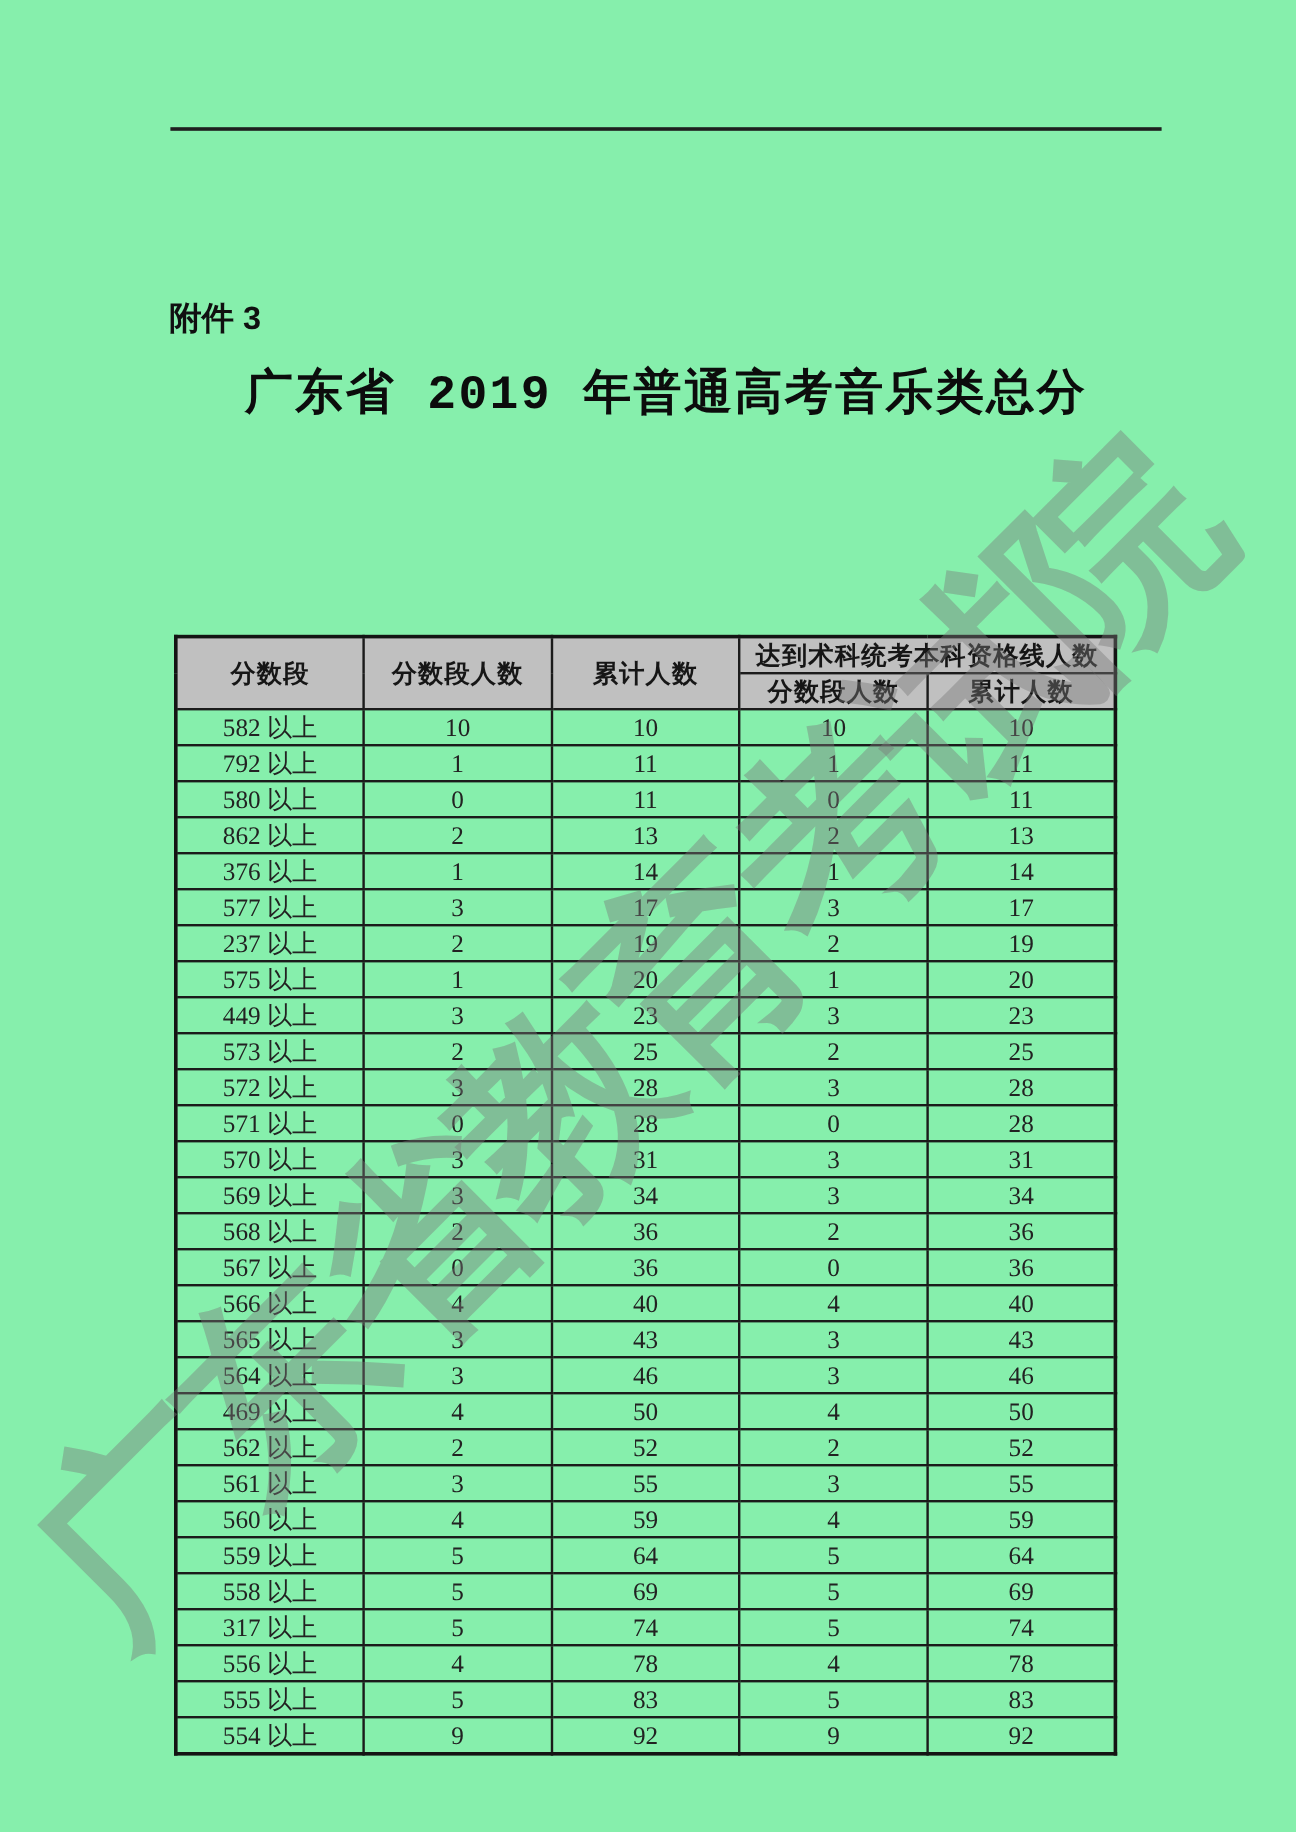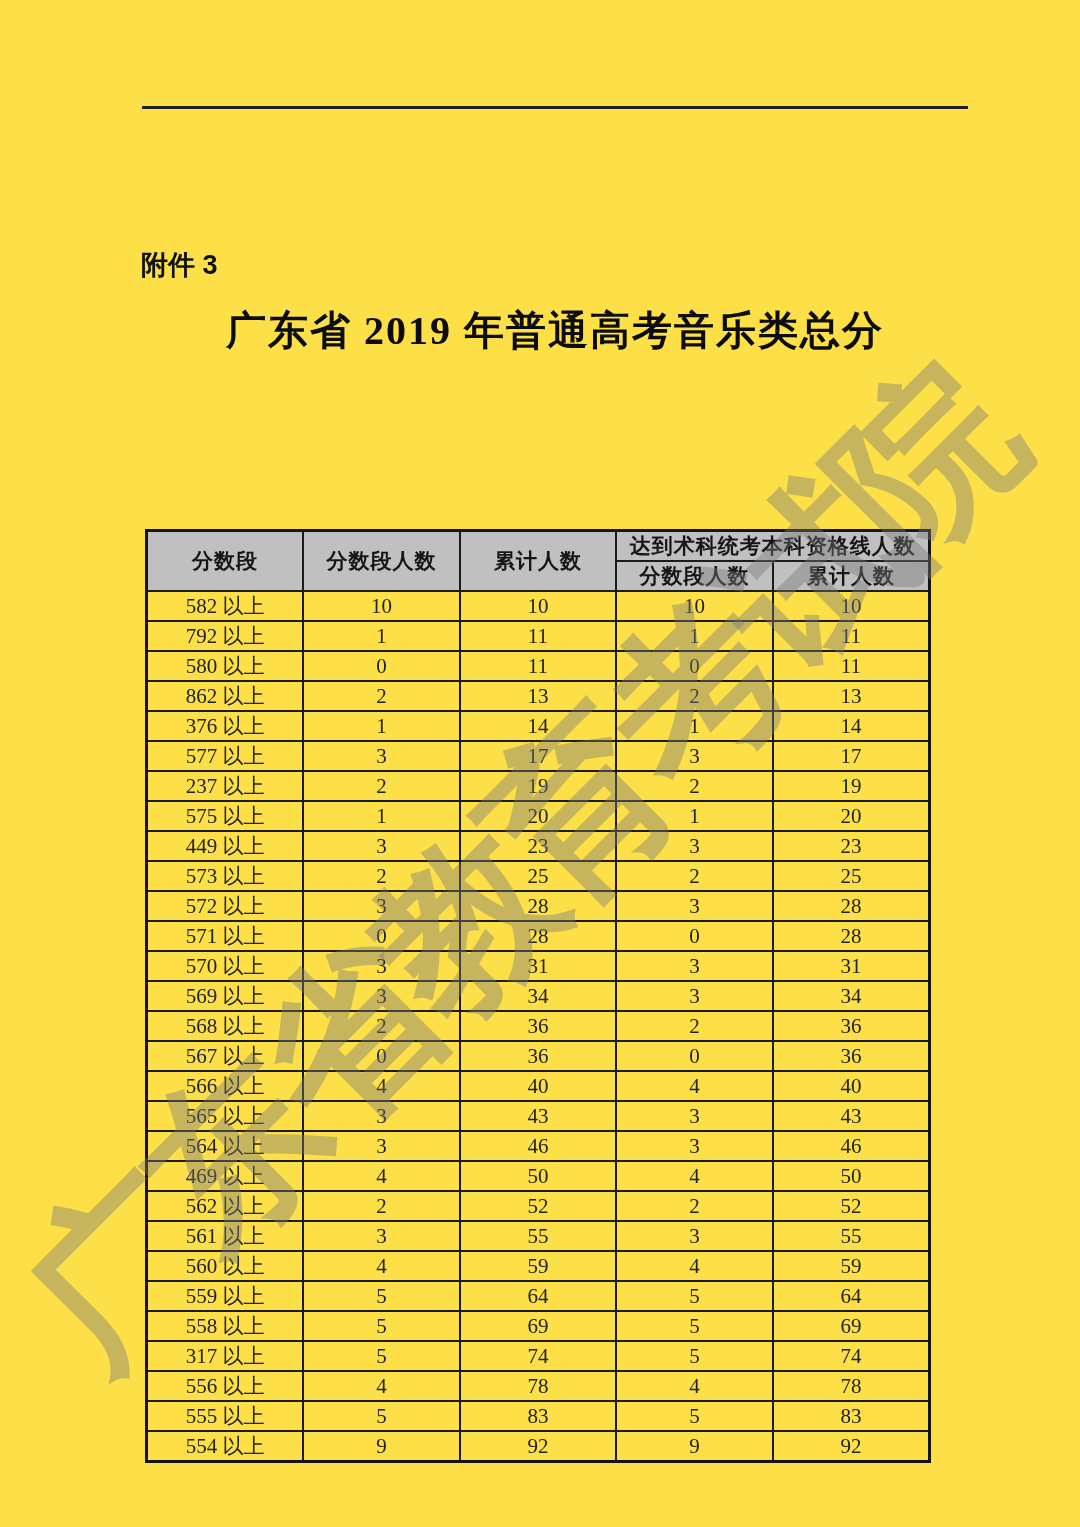--- a/index.html
+++ b/index.html
@@ -4,21 +4,21 @@
 <style>
   * { margin:0; padding:0; box-sizing:border-box; }
   html,body { background:#ffffff; }
   body {
     width:1080px; height:1527px;
     position:relative;
     font-family:"Liberation Serif", serif;
     color:#1d1d1d;
     overflow:hidden;
   }
-  .page { position:absolute; inset:0; background:#fde047; }
+  .page { position:absolute; inset:0; background:#86efac; }
 
   .top-rule {
     position:absolute;
     left:142px; top:106px;
     width:826px; height:3px;
     background:#1f1f1f;
   }
 
   .attachment {
     position:absolute;
@@ -32,21 +32,21 @@
   .title-block {
     position:absolute;
     left:30px; right:0;
     top:303px;
     text-align:center;
     font-weight:700;
     font-size:40px;
     line-height:1.38;
     letter-spacing:2px;
     color:#0c0c0c;
-    font-family:Liberation Serif, serif;
+    font-family:Liberation Mono, monospace;
   }
 
   table.score-table {
     position:absolute;
     left:145px; top:483px;
     width:786px;
     border-collapse:collapse;
     table-layout:fixed;
     text-align:center;
     border:3px solid #141414;

